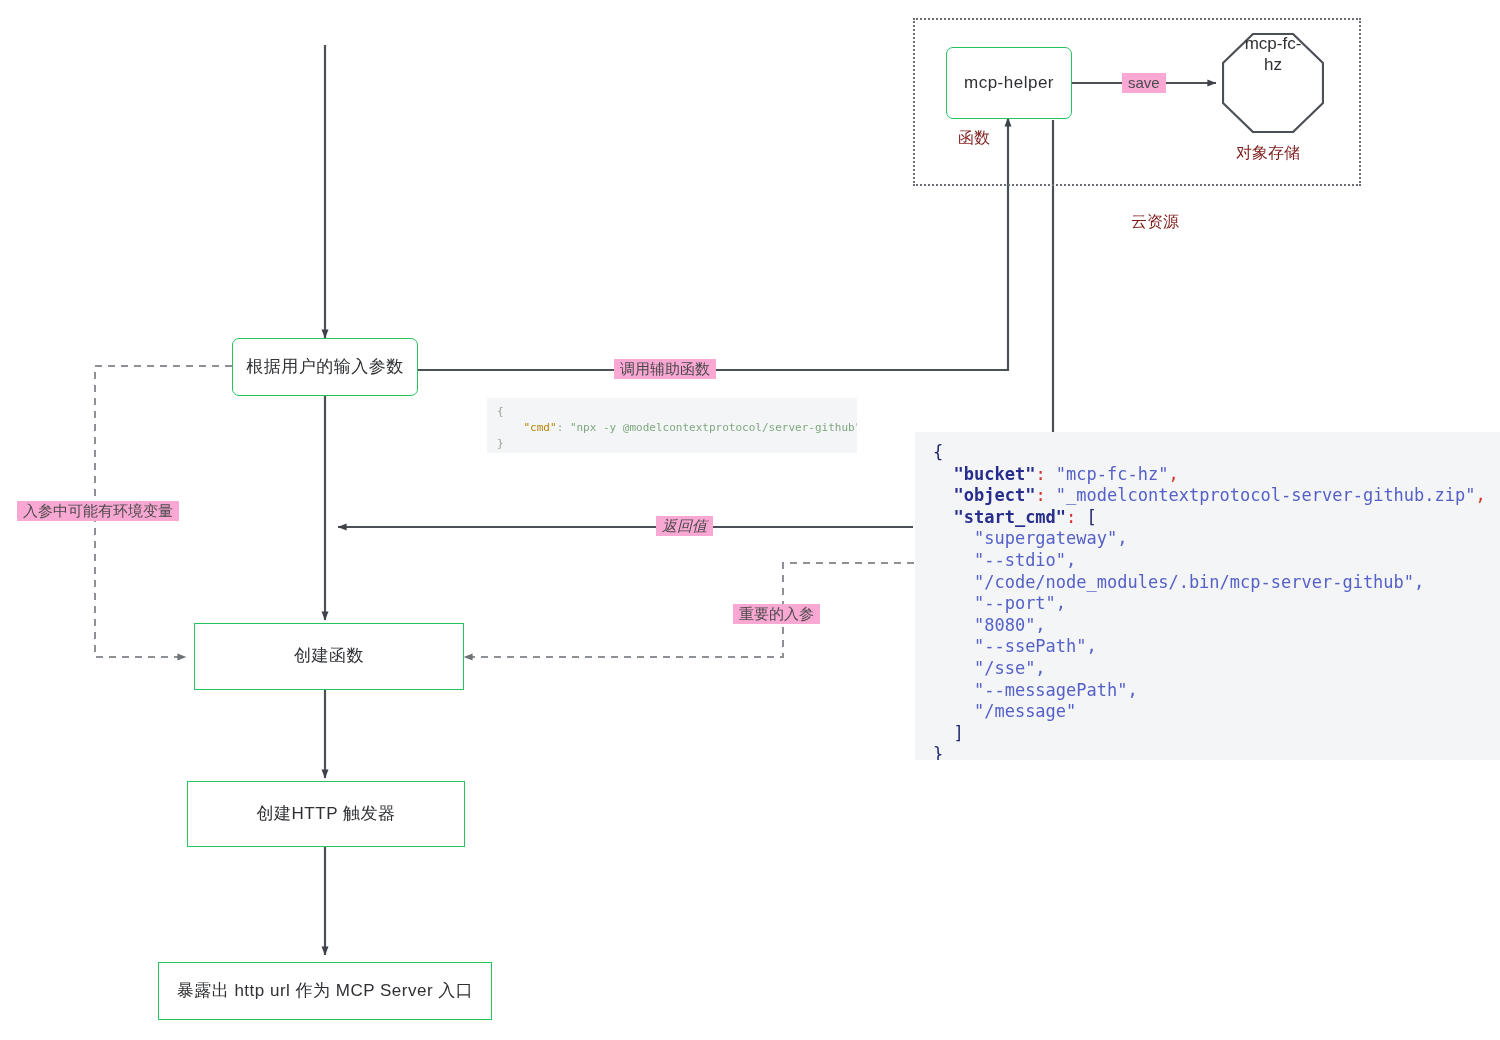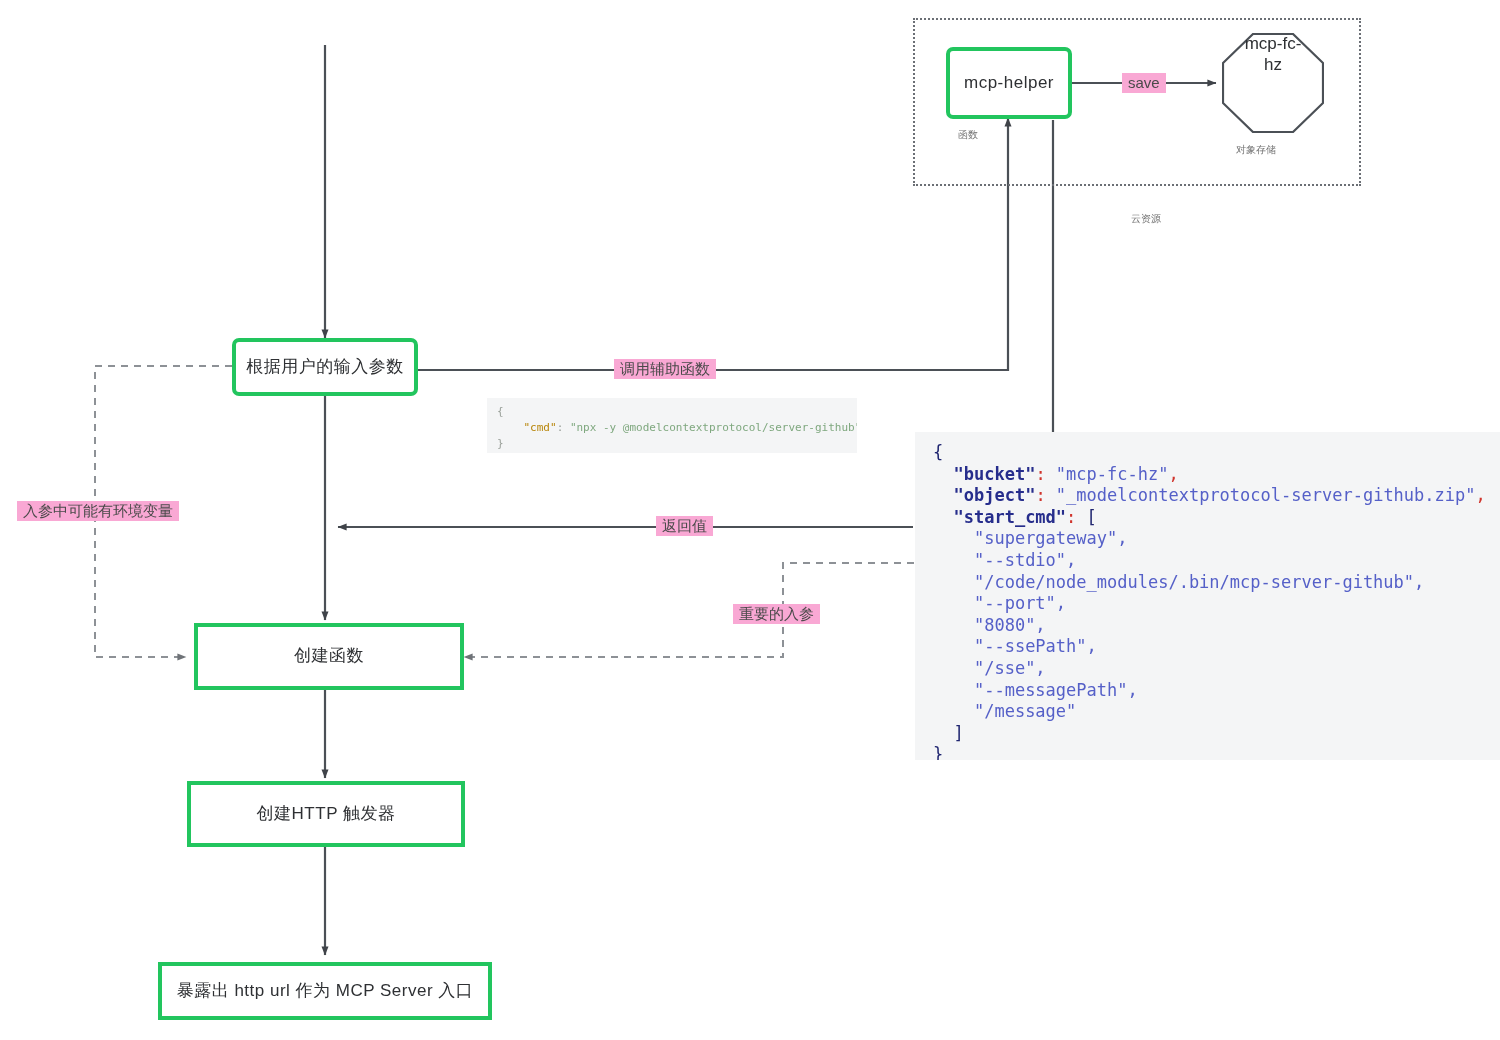--- a/index.html
+++ b/index.html
@@ -6,21 +6,21 @@
   body{
     width:1500px;height:1040px;position:relative;overflow:hidden;
     font-family:"Liberation Sans","DejaVu Sans",sans-serif;
     color:#333333;
   }
   #canvas{position:absolute;left:0;top:0;width:1500px;height:1040px;}
   svg.layer{position:absolute;left:0;top:0;width:1500px;height:1040px;overflow:visible;}
 
   .node{
     position:absolute;box-sizing:border-box;
-    background:#ffffff;border:4px solid #22c55e;
+    background:#ffffff;border:1px solid #22c55e;
     display:flex;align-items:center;justify-content:center;
     font-size:17px;color:#2e3033;letter-spacing:0.5px;
     text-align:center;line-height:1.3;
   }
   .node.round{border-radius:7px;}
   .oct-wrap{position:absolute;}
   .oct-wrap svg{position:absolute;left:0;top:0;}
   .oct-label{
     position:absolute;left:0;top:0;width:100%;height:100%;
     display:flex;justify-content:center;
@@ -30,21 +30,21 @@
   .group-box{
     position:absolute;box-sizing:border-box;
     border:2px dotted #6b6f75;background:transparent;
   }
 
   .edge-label{
     position:absolute;background:#f9a8d4;padding:1px 6px;
     font-size:15px;color:#4a4a4a;white-space:nowrap;line-height:1.2;
   }
   .plain-label{
-    position:absolute;font-size:10px;color:#737373;white-space:nowrap;
+    position:absolute;font-size:16px;color:#7f1d1d;white-space:nowrap;
   }
 
   .code-block{
     position:absolute;box-sizing:border-box;background:#f4f5f6;
     font-family:"DejaVu Sans Mono","Liberation Mono",monospace;
     white-space:pre;overflow:hidden;
   }
   .code-small{
     left:487px;top:398px;width:370px;height:55px;
     font-size:11px;line-height:16px;padding:6px 8px 6px 10px;color:#8a8a8a;
@@ -129,21 +129,21 @@
   </div>
 
   <div class="node" style="left:158px;top:962px;width:334px;height:58px;">
     <span>暴露出 http url 作为 MCP Server 入口</span>
   </div>
 
   <div class="edge-label" style="left:1122px;top:73px;">save</div>
 
   <div class="edge-label" style="left:614px;top:359px;">调用辅助函数</div>
 
-  <div class="edge-label" style="left:656px;top:516px;">返回值</div>
+  <div class="edge-label" style="left:656px;top:516px;font-style:italic;">返回值</div>
 
   <div class="edge-label" style="left:733px;top:604px;">重要的入参</div>
 
   <div class="edge-label" style="left:17px;top:501px;">入参中可能有环境变量</div>
 
   <div class="code-block code-small"><span class="s-brace">{</span>
     <span class="s-key">"cmd"</span><span class="s-brace">: </span><span class="s-str">"npx -y @modelcontextprotocol/server-github"</span>
 <span class="s-brace">}</span></div>
 
   <div class="code-block code-big"><span class="k-brace">{</span>

